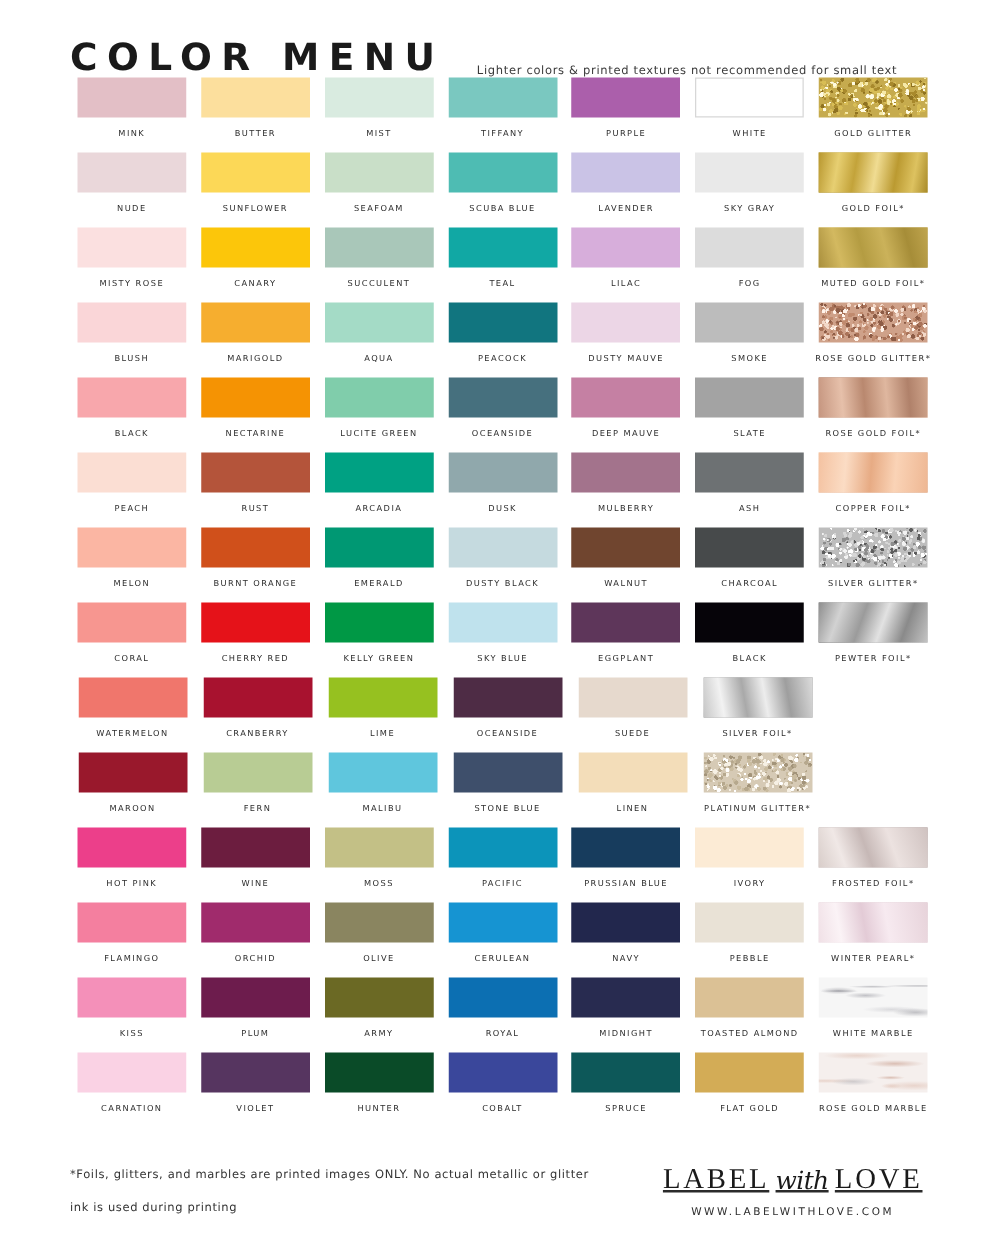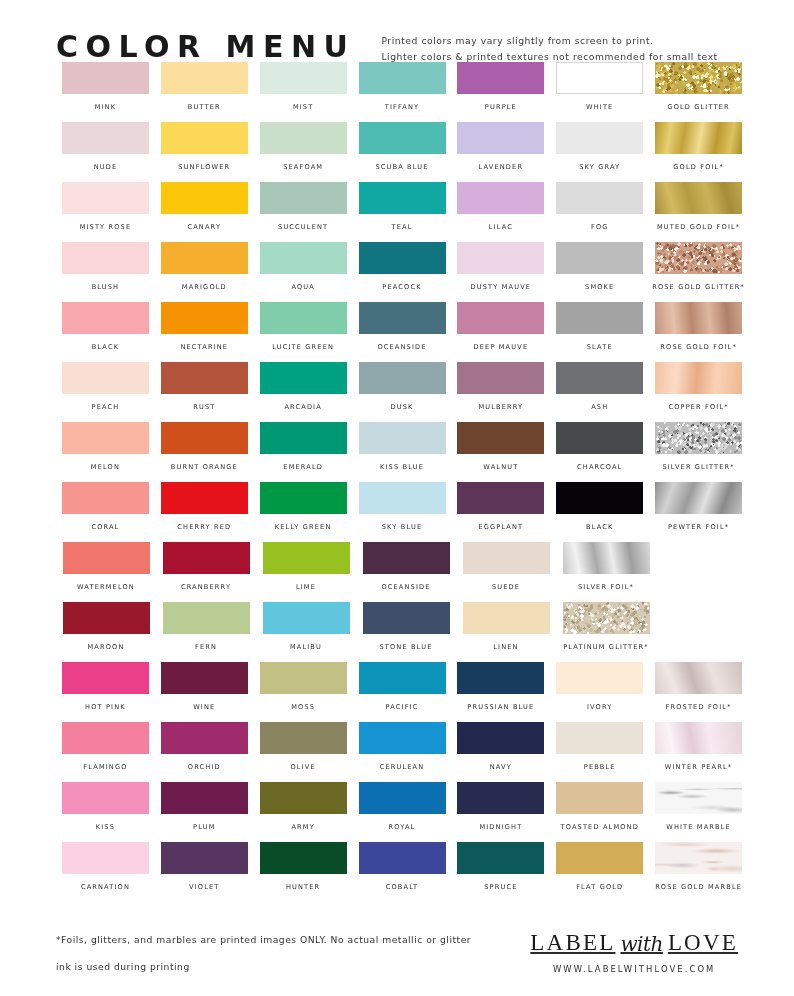--- a/index.html
+++ b/index.html
@@ -146,21 +146,20 @@
     letter-spacing: 2.1px;
     color: #2e2e2e;
   }
 </style>
 </head>
 <body>
 
 <div id="header">
   <div id="page-title">COLOR MENU</div>
   <div id="header-notes">
-    <div class="header-note">Printed colors may vary slightly from screen to print.</div>
     <div class="header-note">Lighter colors &amp; printed textures not recommended for small text</div>
   </div>
 </div>
 
 <div id="swatch-grid">
     <div class="swatch-row">
       <div class="swatch-cell">
         <div class="swatch-chip" style="background-color: rgb(227, 191, 198);"></div>
         <div class="swatch-label">MINK</div>
       </div>
@@ -347,21 +346,21 @@
       <div class="swatch-cell">
         <div class="swatch-chip" style="background-color: rgb(208, 80, 27);"></div>
         <div class="swatch-label">BURNT ORANGE</div>
       </div>
       <div class="swatch-cell">
         <div class="swatch-chip" style="background-color: rgb(0, 152, 115);"></div>
         <div class="swatch-label">EMERALD</div>
       </div>
       <div class="swatch-cell">
         <div class="swatch-chip" style="background-color: rgb(197, 218, 223);"></div>
-        <div class="swatch-label">KISS BLUE</div>
+        <div class="swatch-label">DUSTY BLACK</div>
       </div>
       <div class="swatch-cell">
         <div class="swatch-chip" style="background-color: rgb(112, 69, 47);"></div>
         <div class="swatch-label">WALNUT</div>
       </div>
       <div class="swatch-cell">
         <div class="swatch-chip" style="background-color: rgb(71, 74, 75);"></div>
         <div class="swatch-label">CHARCOAL</div>
       </div>
       <div class="swatch-cell">

